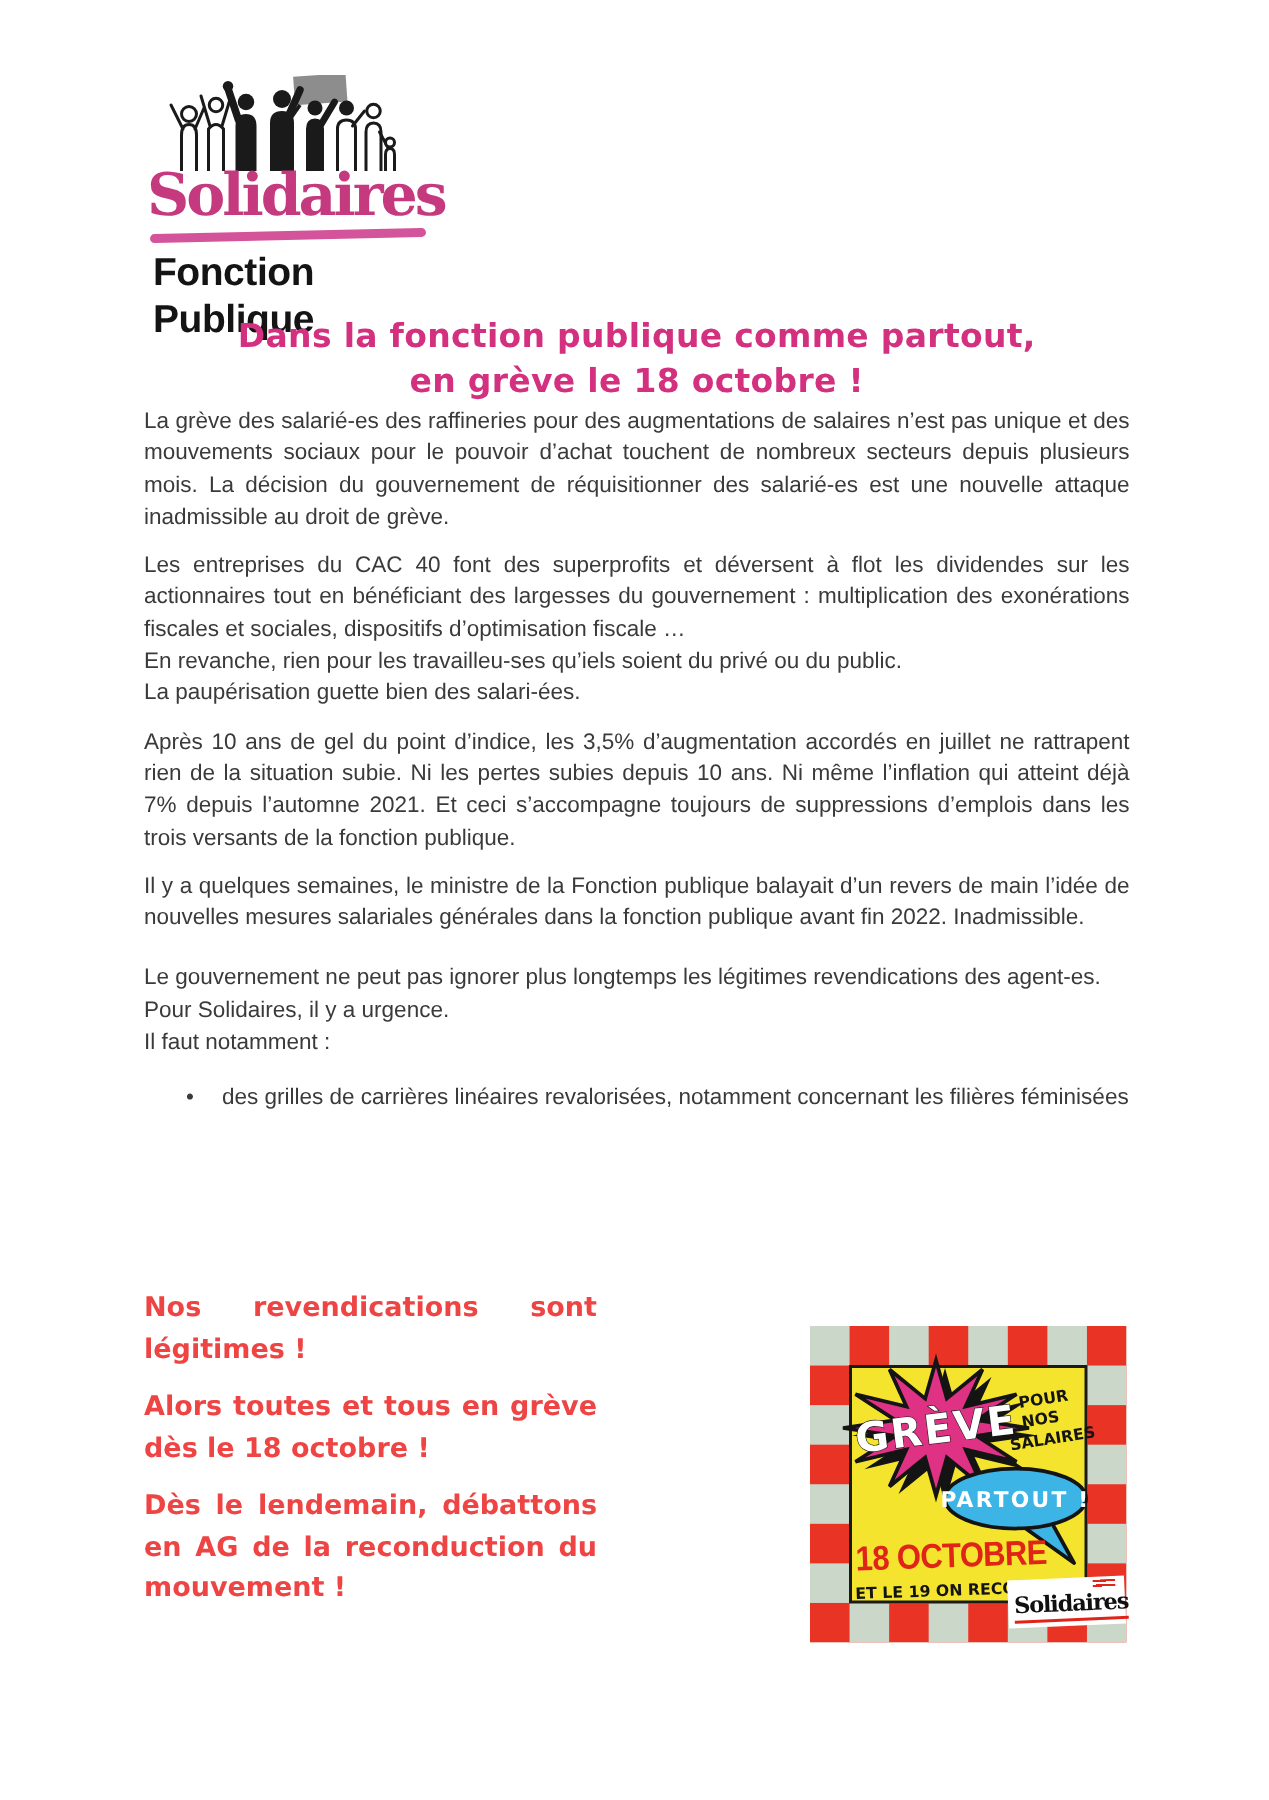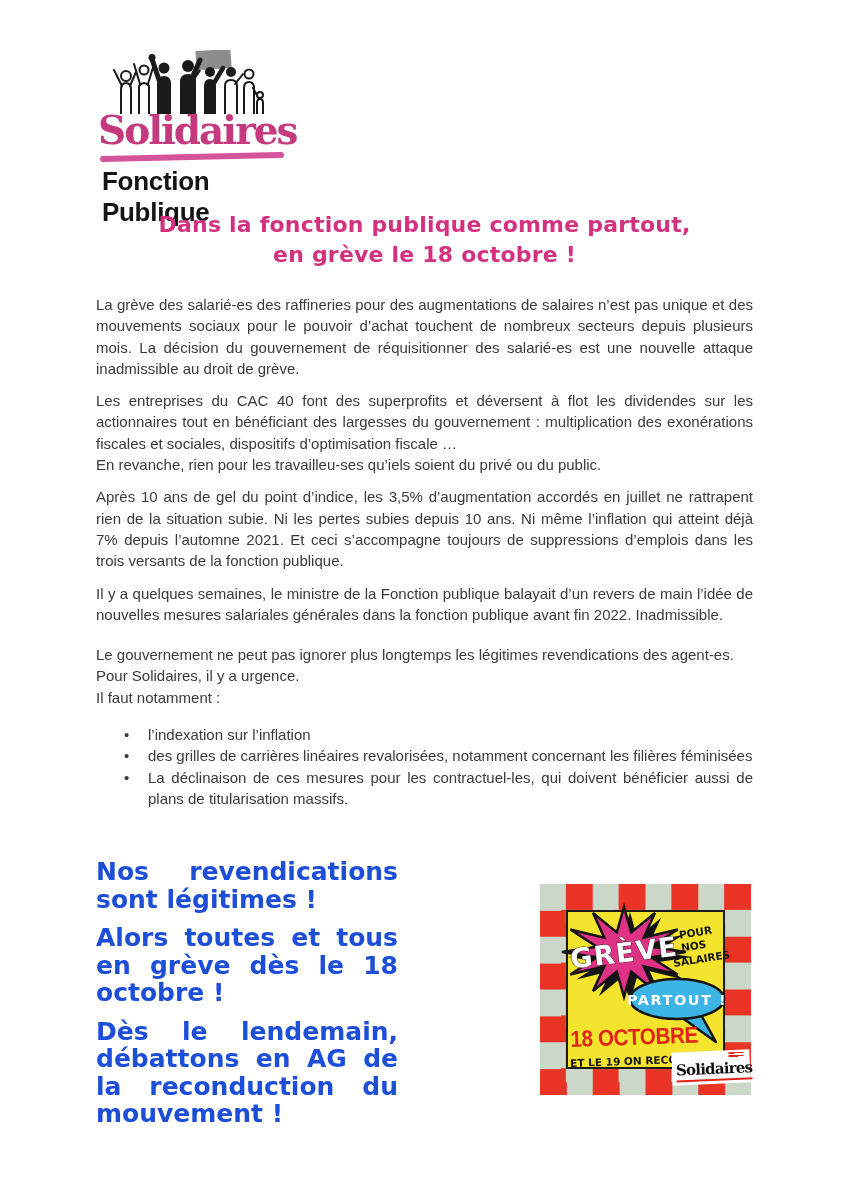--- a/index.html
+++ b/index.html
@@ -17,35 +17,35 @@
   .logo-stroke{height:6px;background:#d4549b;border-radius:3px;transform:rotate(-1.3deg);margin:4px 4px 6px 2px;}
   .logo-sub{font-size:26px;font-weight:bold;color:#141414;letter-spacing:-0.3px;margin-left:4px;}
   
   .title{
     position:absolute;left:96px;width:657px;top:210px;margin:0;text-align:center;
     font-family:"DejaVu Sans",sans-serif;font-weight:bold;font-size:22px;line-height:30px;
     color:#d3317f;letter-spacing:0.2px;
   }
   
   .body-text{
-    position:absolute;left:96px;top:294px;width:657px;
+    position:absolute;left:96px;top:270px;width:657px;
     font-size:15px;line-height:21.3px;text-align:justify;color:#3a3a3a;
   }
   .body-text p{margin:0;}
   .block{margin:0 0 11px;}
   .block:nth-child(4){margin-bottom:19px;}
   .block:last-child{margin-bottom:16px;}
   ul.demands{margin:0;padding:0;list-style:none;}
   ul.demands li{position:relative;padding-left:52px;}
   ul.demands li::before{content:"•";position:absolute;left:28px;top:0;}
   
   .callout{
     position:absolute;left:96px;top:858px;width:302px;
-    font-family:"DejaVu Sans",sans-serif;font-weight:bold;font-size:25px;line-height:27.5px;
-    color:#1d4ed8;text-align:justify;
+    font-family:"DejaVu Sans",sans-serif;font-weight:bold;font-size:18px;line-height:27.5px;
+    color:#ef4444;text-align:justify;
   }
   .callout p{margin:0 0 11px;}
   
   .poster{
     position:absolute;left:540px;top:884px;width:211px;height:211px;
     background:conic-gradient(#e93425 0 90deg,#cbd7c9 0 180deg,#e93425 0 270deg,#cbd7c9 0) 0 0 / 52.75px 52.75px;
   }
   .poster-inner{position:absolute;inset:26px;background:#f4e42d;border:2px solid #1a1a1a;}
   .poster-art{position:absolute;inset:0;width:100%;height:100%;overflow:visible;}
   .burst-text{
@@ -139,37 +139,36 @@
   </h1>
 
   <main class="body-text">
     <div id="blocks">
         <div class="block">
           <p>La grève des salarié-es des raffineries pour des augmentations de salaires n’est pas unique et des mouvements sociaux pour le pouvoir d’achat touchent de nombreux secteurs depuis plusieurs mois. La décision du gouvernement de réquisitionner des salarié-es est une nouvelle attaque inadmissible au droit de grève.</p>
         </div>
         <div class="block">
           <p>Les entreprises du CAC 40 font des superprofits et déversent à flot les dividendes sur les actionnaires tout en bénéficiant des largesses du gouvernement : multiplication des exonérations fiscales et sociales, dispositifs d’optimisation fiscale …</p>
           <p>En revanche, rien pour les travailleu-ses qu’iels soient du privé ou du public.</p>
+          <p>La paupérisation guette bien des salari-ées.</p>
         </div>
         <div class="block">
           <p>Après 10 ans de gel du point d’indice, les 3,5% d’augmentation accordés en juillet ne rattrapent rien de la situation subie. Ni les pertes subies depuis 10 ans. Ni même l’inflation qui atteint déjà 7% depuis l’automne 2021. Et ceci s’accompagne toujours de suppressions d’emplois dans les trois versants de la fonction publique.</p>
         </div>
         <div class="block">
           <p>Il y a quelques semaines, le ministre de la Fonction publique balayait d’un revers de main l’idée de nouvelles mesures salariales générales dans la fonction publique avant fin 2022. Inadmissible.</p>
         </div>
         <div class="block">
           <p>Le gouvernement ne peut pas ignorer plus longtemps les légitimes revendications des agent-es.</p>
           <p>Pour Solidaires, il y a urgence.</p>
           <p>Il faut notamment :</p>
         </div>
       </div>
     <ul class="demands" id="demands">
-        <li>l’indexation sur l’inflation</li>
         <li>des grilles de carrières linéaires revalorisées, notamment concernant les filières féminisées</li>
-        <li>La déclinaison de ces mesures pour les contractuel-les, qui doivent bénéficier aussi de plans de titularisation massifs.</li>
       </ul>
   </main>
 
   <section class="callout" id="callout">
       <p>Nos revendications sont légitimes !</p>
       <p>Alors toutes et tous en grève dès le 18 octobre !</p>
       <p>Dès le lendemain, débattons en AG de la reconduction du mouvement !</p>
     </section>
 
   <aside class="poster">

